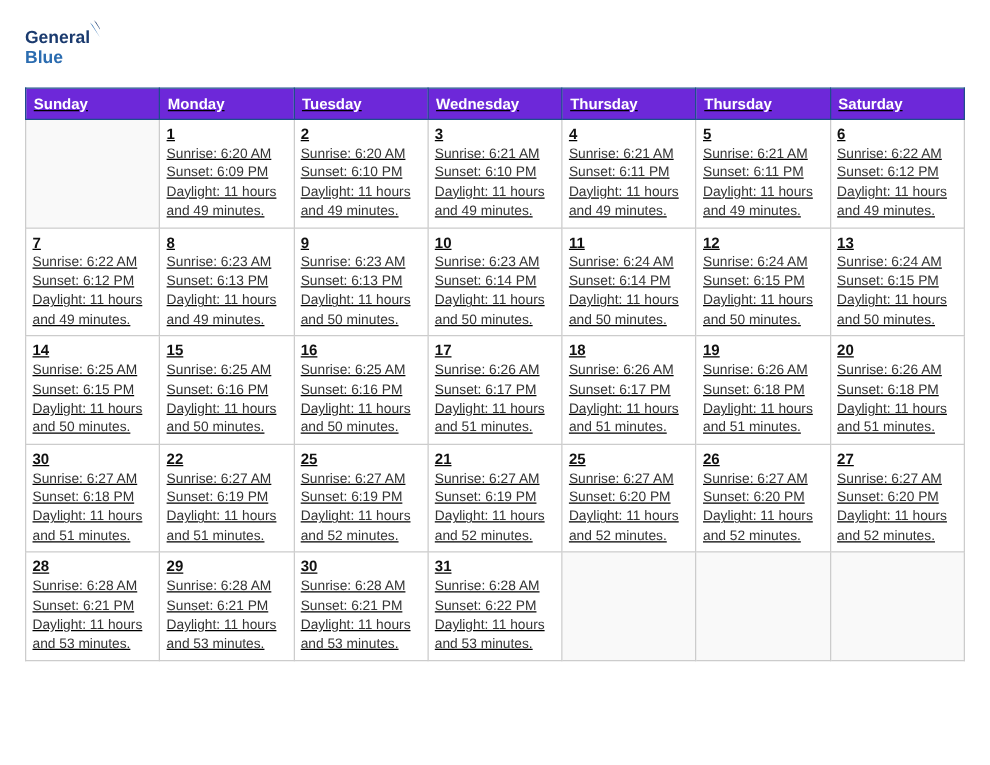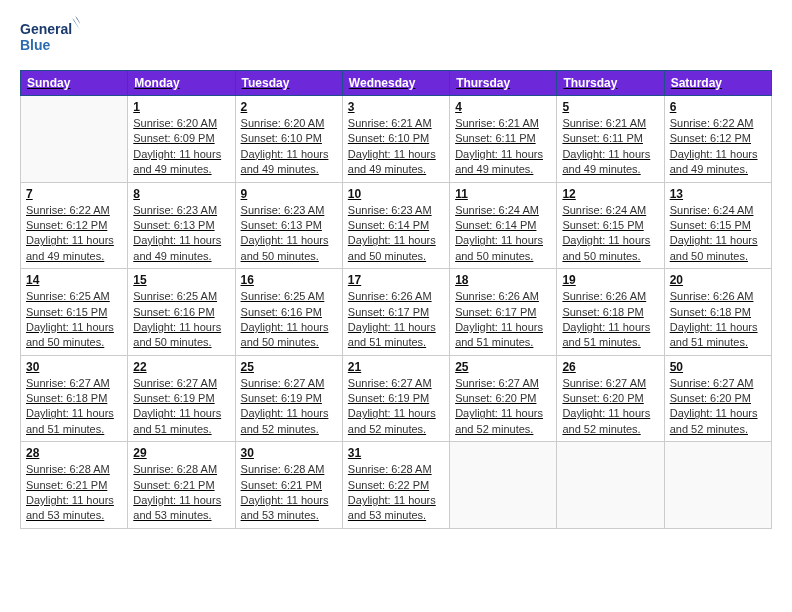--- a/index.html
+++ b/index.html
@@ -221,21 +221,21 @@
       </td>
           <td class="cal-cell">
         <div class="day-num">25</div>
         <div class="cell-text">Sunrise: 6:27 AM<br>Sunset: 6:20 PM<br>Daylight: 11 hours and 52 minutes.</div>
       </td>
           <td class="cal-cell">
         <div class="day-num">26</div>
         <div class="cell-text">Sunrise: 6:27 AM<br>Sunset: 6:20 PM<br>Daylight: 11 hours and 52 minutes.</div>
       </td>
           <td class="cal-cell">
-        <div class="day-num">50</div>
+        <div class="day-num">27</div>
         <div class="cell-text">Sunrise: 6:27 AM<br>Sunset: 6:20 PM<br>Daylight: 11 hours and 52 minutes.</div>
       </td>
         </tr>
         <tr>
           <td class="cal-cell last-row">
         <div class="day-num">28</div>
         <div class="cell-text">Sunrise: 6:28 AM<br>Sunset: 6:21 PM<br>Daylight: 11 hours and 53 minutes.</div>
       </td>
           <td class="cal-cell last-row">
         <div class="day-num">29</div>

